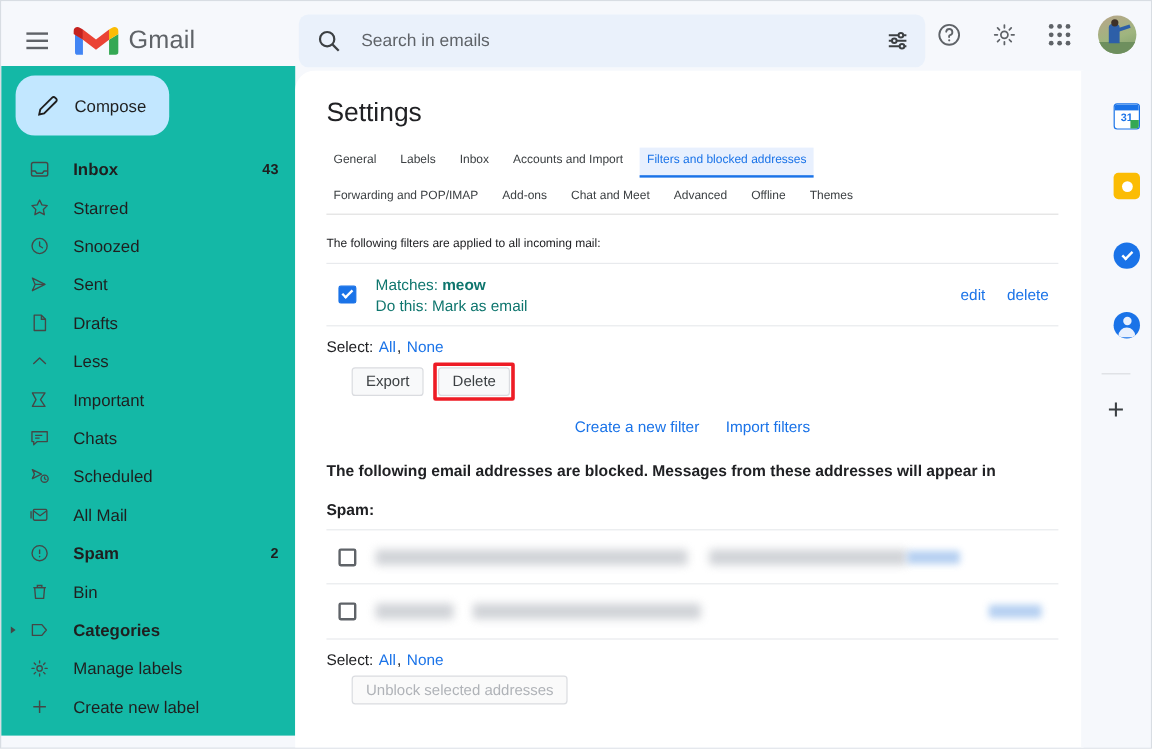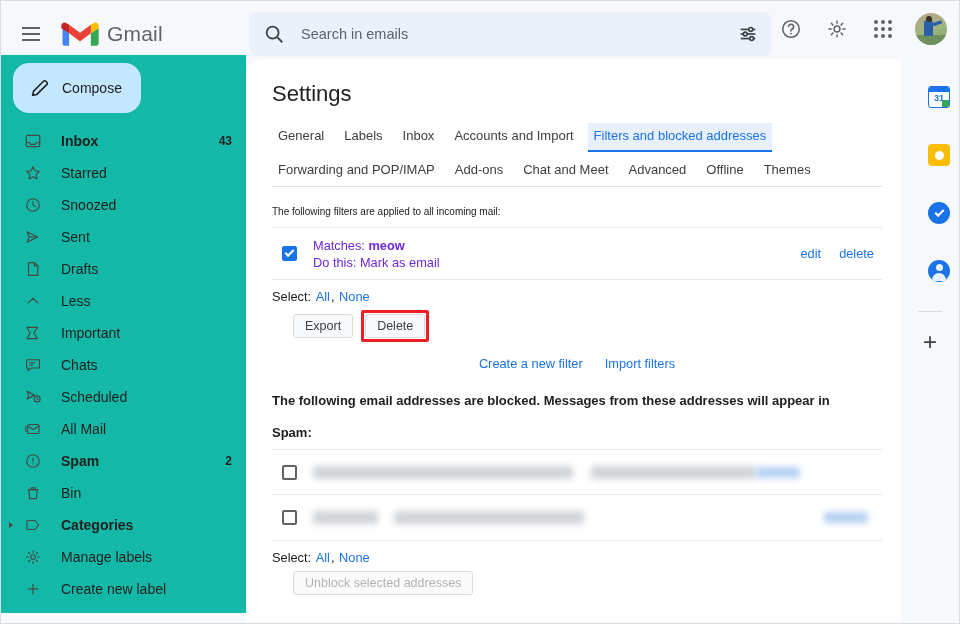--- a/index.html
+++ b/index.html
@@ -145,21 +145,21 @@
     margin: 22px 0 0 26px;
     font-family: "Liberation Sans", sans-serif;
   }
 
   .tabs {
     margin: 16px 0 0 26px; width: 610px;
     border-bottom: 1px solid #e0e0e0; padding-bottom: 0;
   }
   .tabrow { display: flex; align-items: flex-end; flex-wrap: wrap; }
   .tab {
-    font-size: 13px; color: #3c4043; padding: 5px 6px 9px 6px;
+    font-size: 10px; color: #3c4043; padding: 5px 6px 9px 6px;
     margin-right: 8px; cursor: pointer; white-space: nowrap;
     font-family: "Liberation Sans", sans-serif;
   }
   .tab.active {
     color: #1a73e8; background: #e8f0fe;
     border-bottom: 2px solid #1a73e8; padding-bottom: 7px;
   }
   .tabrow2 { margin-top: 5px; }
 
   .content { margin: 0 0 0 26px; width: 610px; }
@@ -180,21 +180,21 @@
     display: flex; align-items: center; justify-content: center;
   }
   .cb.checked { background: #1a73e8; border: 1px solid #1a73e8; }
   .cb.empty { border: 2px solid #5f6368; background: #fff; }
   .cb .tick {
     width: 9px; height: 5px; border-left: 2px solid #fff;
     border-bottom: 2px solid #fff; transform: rotate(-45deg) translate(1px,-1px);
   }
   .filter-desc { flex: 1; }
   .filter-line {
-    font-size: 12.8px; color: #6d28d9; line-height: 17px;
+    font-size: 12.8px; color: #0f766e; line-height: 17px;
     font-family: "Liberation Sans", sans-serif;
   }
   .filter-line b { font-weight: bold; }
   .filter-actions { display: flex; gap: 18px; padding-right: 8px; }
   .lnk {
     font-size: 12.8px; color: #1a73e8; cursor: pointer; text-decoration: none;
     font-family: "Liberation Sans", sans-serif;
   }
 
   .select-row {

